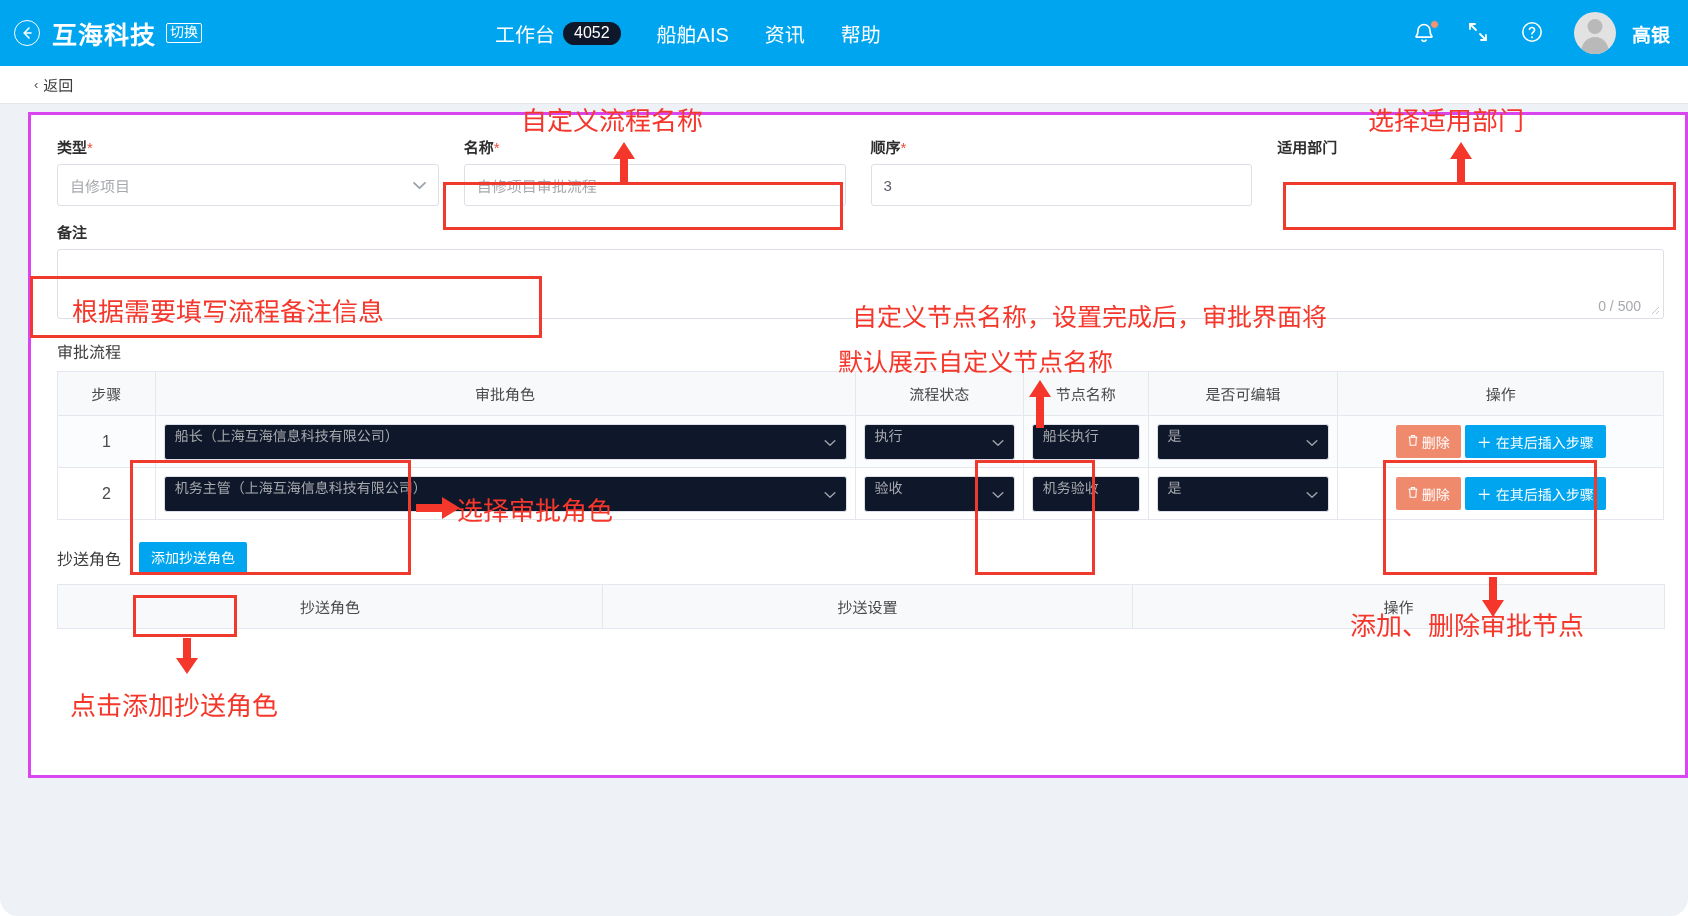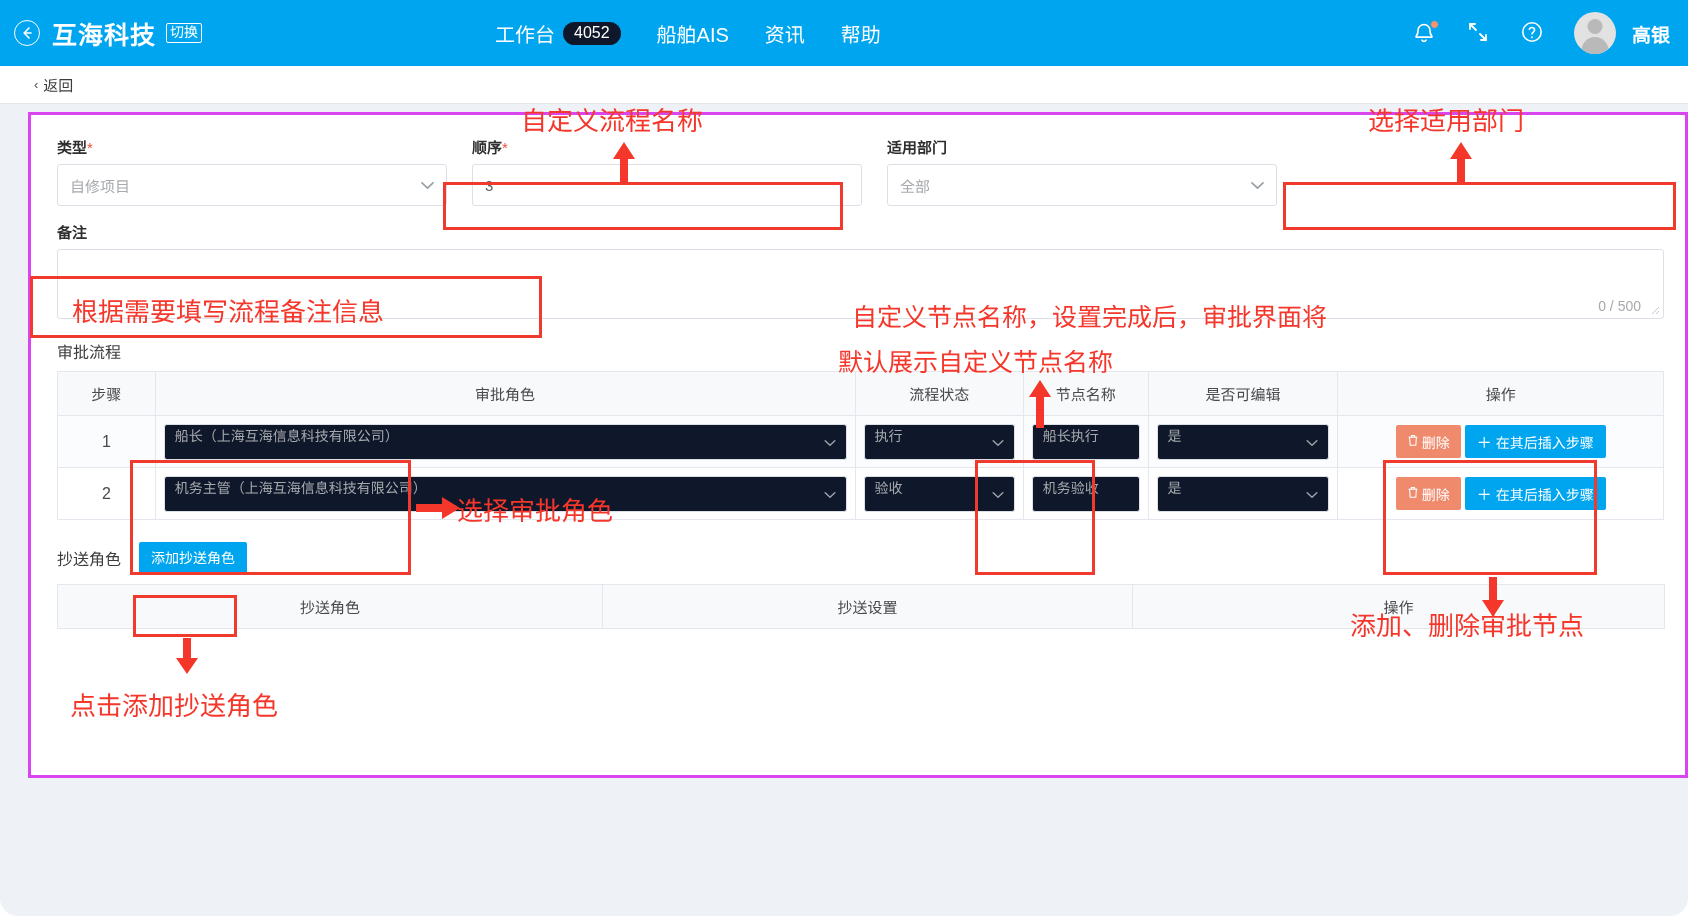--- a/index.html
+++ b/index.html
@@ -279,42 +279,42 @@
           <div class="ctrl">
             <span>自修项目</span>
             <span class="caret">
               <svg width="13" height="8" viewBox="0 0 13 8" fill="none" stroke="#9aa0a6" stroke-width="1.7" stroke-linecap="round" stroke-linejoin="round">
                   <path d="M1 1.4 L6.5 6.6 L12 1.4"></path>
                 </svg>
             </span>
           </div>
         </div>
 
+        <div class="field f-name">
+          <span class="lbl">
+            <span>名称</span><span class="req">*</span>
+          </span>
+          <div class="ctrl">
+            <span>自修项目审批流程</span>
+          </div>
+        </div>
 
         <div class="field f-order">
           <span class="lbl">
             <span>顺序</span><span class="req">*</span>
           </span>
           <div class="ctrl valdark">
             <span>3</span>
           </div>
         </div>
 
         <div class="field f-dept">
           <span class="lbl">
             <span>适用部门</span>
           </span>
-          <div class="ctrl">
-            <span>全部</span>
-            <span class="caret">
-              <svg width="13" height="8" viewBox="0 0 13 8" fill="none" stroke="#9aa0a6" stroke-width="1.7" stroke-linecap="round" stroke-linejoin="round">
-                  <path d="M1 1.4 L6.5 6.6 L12 1.4"></path>
-                </svg>
-            </span>
-          </div>
         </div>
       </div>
 
       <span class="lbl note-lbl">备注</span>
       <div class="textarea">
         <span class="ta-count">0 / 500</span>
         <span class="ta-resize">
           <svg width="11" height="11" viewBox="0 0 11 11" stroke="#c4c8cc" stroke-width="1">
               <path d="M10 3 L3 10"></path>
               <path d="M10 7 L7 10"></path>

